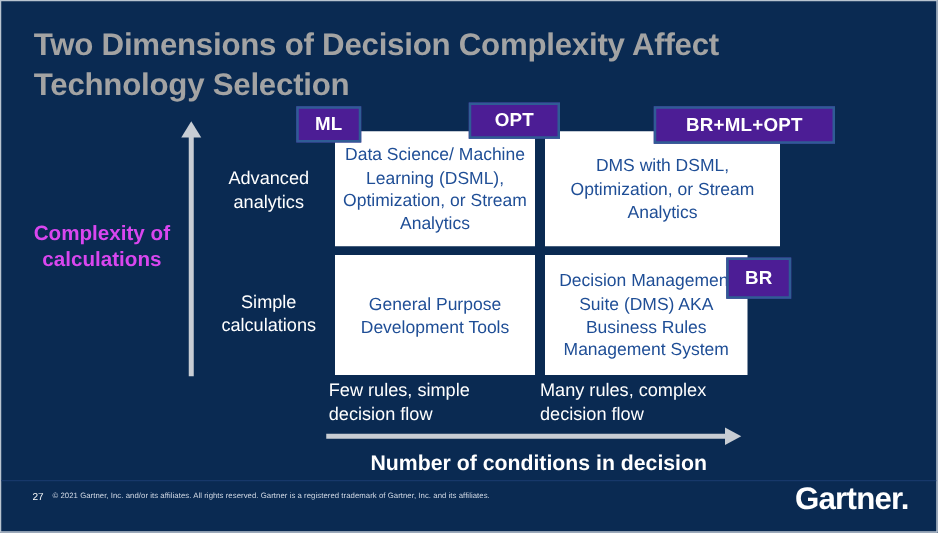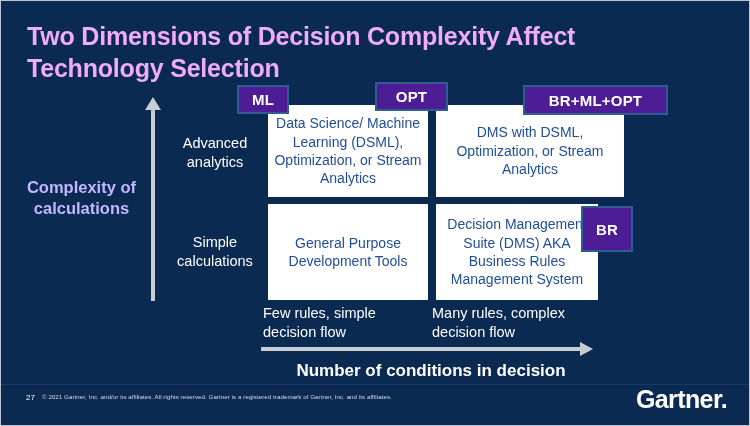--- a/index.html
+++ b/index.html
@@ -17,35 +17,35 @@
     overflow: hidden;
     font-family: "Liberation Sans", sans-serif;
   }
 
   
   #title {
     position: absolute;
     left: 26px;
     top: 20px;
     width: 680px;
-    color: #f0abfc;
+    color: #a3a3a3;
     font-size: 25px;
     font-weight: bold;
     line-height: 1.26;
     letter-spacing: -0.2px;
   }
 
   
   #y-axis-title {
     position: absolute;
     left: 8px;
     top: 176px;
     width: 145px;
     text-align: center;
-    color: #c4b5fd;
+    color: #d946ef;
     font-size: 16.5px;
     font-weight: bold;
     line-height: 1.25;
   }
   #y-arrow {
     position: absolute;
     left: 144px;
     top: 96px;
     width: 16px;
     height: 204px;
@@ -157,21 +157,21 @@
     font-weight: bold;
     display: flex;
     align-items: center;
     justify-content: center;
     box-sizing: border-box;
     letter-spacing: 0.2px;
   }
   #badge-ml        { left: 236px; top: 84px;  width: 52px;  height: 29px; }
   #badge-opt       { left: 374px; top: 81px;  width: 73px;  height: 29px; }
   #badge-brmlopt   { left: 522px; top: 84px;  width: 145px; height: 30px; }
-  #badge-br        { left: 580px; top: 205px; width: 52px;  height: 46px; }
+  #badge-br        { left: 580px; top: 205px; width: 52px;  height: 33px; }
 
   
   #footer-rule {
     position: absolute;
     left: 0;
     top: 383px;
     width: 750px;
     height: 1px;
     background: #17386a;
   }

